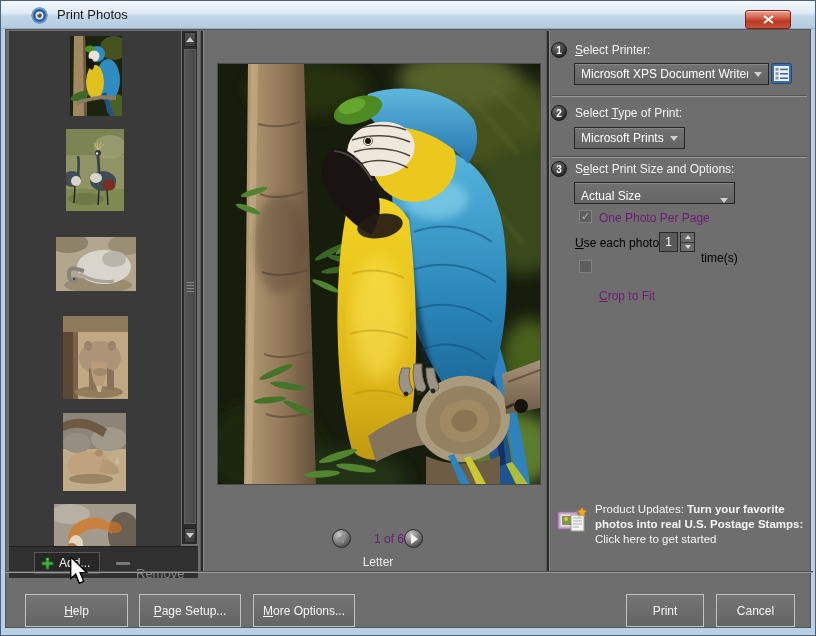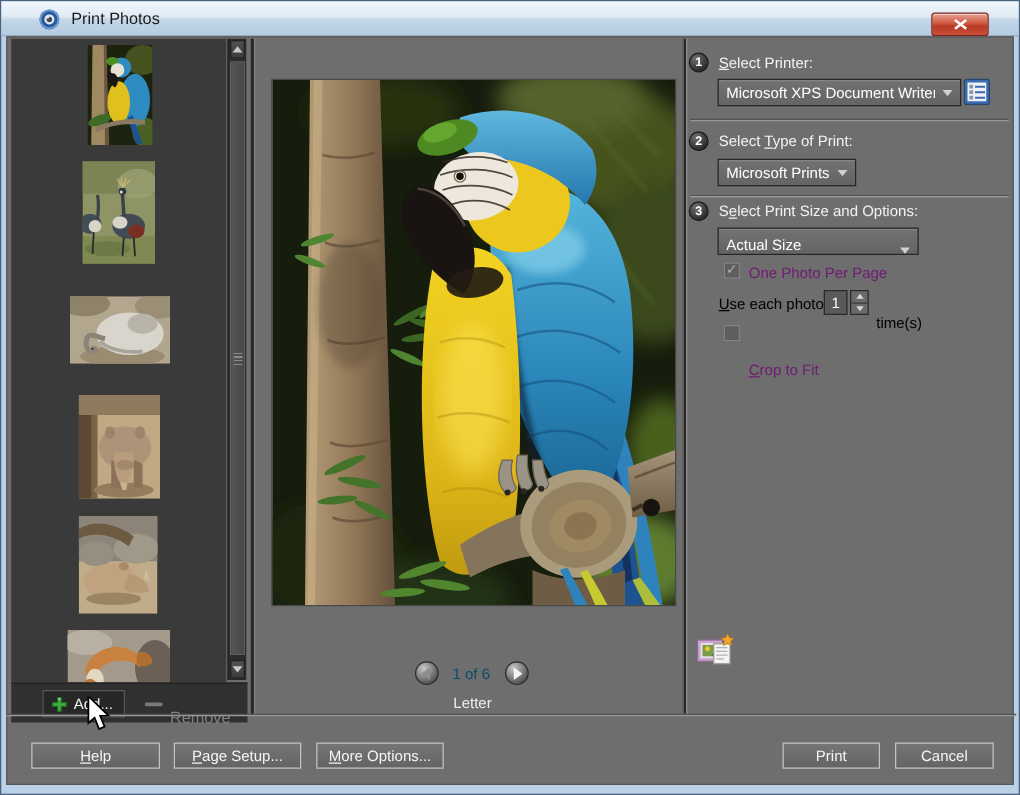--- a/index.html
+++ b/index.html
@@ -38,21 +38,21 @@
   .vdiv{position:absolute;top:30px;width:4px;height:540px;background:linear-gradient(90deg,#5c5c5c 0 1px,#2a2a2a 1px 3px,#8a8a8a 3px 4px);}
   .hsep{position:absolute;height:2px;background:linear-gradient(#545454 0 1px,#989898 1px 2px);}
   
   .photo{position:absolute;left:216px;top:62px;width:322px;height:420px;border:1px solid #4a4a4a;box-sizing:content-box;line-height:0;}
   .nav-btn{position:absolute;width:19px;height:19px;border-radius:50%;
     background:radial-gradient(circle at 35% 28%,#c8c8c8,#828282 45%,#404040 88%);
     border:1px solid #2c2c2c;box-sizing:border-box;display:flex;align-items:center;justify-content:center;}
   .nav-prev{left:331px;top:528px;} .nav-next{left:403px;top:528px;}
   .tri-left{width:0;height:0;border-top:5px solid transparent;border-bottom:5px solid transparent;border-right:7px solid #8e8e8e;margin-right:2px;}
   .tri-right{width:0;height:0;border-top:5px solid transparent;border-bottom:5px solid transparent;border-left:7px solid #f5f5f5;margin-left:2px;}
-  .nav-label{position:absolute;left:349px;top:531px;width:54px;text-align:center;font-size:12px;color:#0c4a6e;}
+  .nav-label{position:absolute;left:349px;top:531px;width:54px;text-align:right;font-size:12px;color:#701a75;}
   .paper-label{position:absolute;left:216px;top:554px;width:322px;text-align:center;font-size:12px;color:#ededed;}
   
   .step-circle{position:absolute;width:16px;height:16px;border-radius:50%;
     background:radial-gradient(circle at 35% 28%,#707070,#2a2a2a 75%);
     border:1px solid #1a1a1a;box-sizing:border-box;color:#fff;font-size:10px;font-weight:bold;
     display:flex;align-items:center;justify-content:center;}
   .step-label{position:absolute;font-size:12px;color:#f2f2f2;white-space:nowrap;}
   .mn{text-decoration:underline;text-underline-offset:1px;}
   .dropdown{position:absolute;height:22px;background:linear-gradient(#727272,#646464);border:1px solid #262626;box-sizing:border-box;display:flex;align-items:center;color:#fff;font-size:12px;padding:0 6px;box-shadow:inset 0 1px 0 rgba(255,255,255,.14);}
   .dd-text{flex:1;white-space:nowrap;overflow:hidden;}
@@ -66,21 +66,21 @@
   .spin-half{flex:1;display:flex;align-items:center;justify-content:center;}
   .spin-half.up{border-bottom:1px solid #3a3a3a;}
   .tri-up-s{width:0;height:0;border-left:3px solid transparent;border-right:3px solid transparent;border-bottom:4px solid #d8d8d8;}
   .tri-down-s{width:0;height:0;border-left:3px solid transparent;border-right:3px solid transparent;border-top:4px solid #d8d8d8;}
   
   .promo-icon{position:absolute;left:556px;top:505px;width:32px;height:30px;line-height:0;}
   .promo-text{position:absolute;left:594px;top:501px;width:212px;font-size:11.5px;line-height:15px;color:#f4f4f4;}
   .promo-bold{font-weight:bold;}
   .promo-link{display:block;}
   
-  .btn{position:absolute;height:21px;background:linear-gradient(#757575,#646464);border:1px solid #c2c2c2;box-sizing:border-box;color:#f5f5f5;font-size:12px;display:flex;align-items:center;justify-content:center;white-space:nowrap;}
+  .btn{position:absolute;height:33px;background:linear-gradient(#757575,#646464);border:1px solid #c2c2c2;box-sizing:border-box;color:#f5f5f5;font-size:12px;display:flex;align-items:center;justify-content:center;white-space:nowrap;}
   .btn-help{left:24px;top:593px;width:103px;}
   .btn-pagesetup{left:138px;top:593px;width:102px;}
   .btn-moreopts{left:252px;top:593px;width:102px;}
   .btn-print{left:625px;top:593px;width:78px;}
   .btn-cancel{left:715px;top:593px;width:79px;}
   .cursor{position:absolute;left:68px;top:556px;width:20px;height:29px;z-index:60;line-height:0;}
 </style>
 </head>
 <body>
 
@@ -479,20 +479,21 @@
       <rect x="1" y="6" width="20" height="17" fill="#caa8cc" stroke="#8e6a96" stroke-width="1"></rect>
       <rect x="3.5" y="8.5" width="15" height="12" fill="#e8e0ee"></rect>
       <rect x="5" y="10" width="12" height="9" fill="#7a9a4a"></rect>
       <circle cx="9" cy="13" r="2" fill="#e8c830"></circle>
       <path d="M12,19 L15,14 L17,19 Z" fill="#4a6a30"></path>
       <rect x="14" y="9" width="13" height="16" fill="#f4f4f0" stroke="#9a9a96" stroke-width="1"></rect>
       <path d="M16,12 h9 M16,15 h9 M16,18 h9 M16,21 h6" stroke="#a8b0bc" stroke-width="1"></path>
       <path d="M25,1 l1.6,3.2 3.4,0.4 -2.5,2.4 0.7,3.4 -3.2,-1.7 -3.2,1.7 0.7,-3.4 -2.5,-2.4 3.4,-0.4 Z" fill="#f0a82a" stroke="#c07810" stroke-width=".6"></path>
     </svg>
   </div>
+  <div class="promo-text"><span>Product Updates: </span><span class="promo-bold">Turn your favorite photos into real U.S. Postage Stamps:</span><span class="promo-link">Click here to get started</span></div>
 
   <div class="hsep" style="left:4px;top:570px;width:808px;"></div>
   <div class="btn btn-help">
       <span><span class="mn">H</span><span>elp</span></span>
     </div>
   <div class="btn btn-pagesetup">
       <span><span class="mn">P</span><span>age Setup...</span></span>
     </div>
   <div class="btn btn-moreopts">
       <span><span class="mn">M</span><span>ore Options...</span></span>

